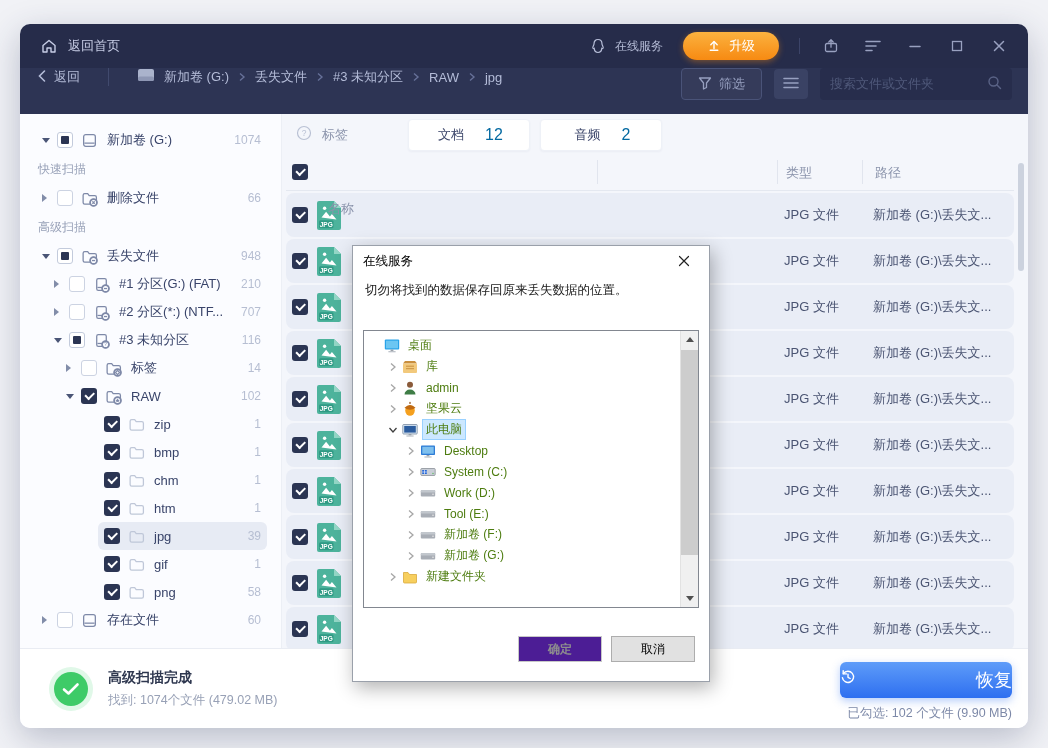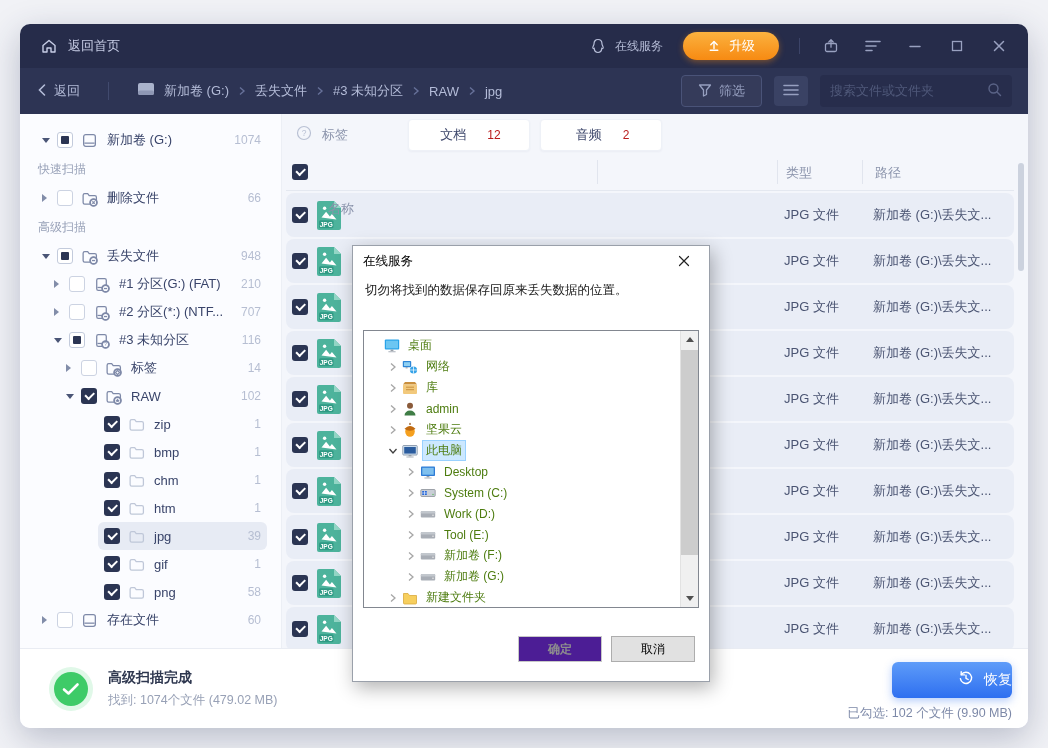--- a/index.html
+++ b/index.html
@@ -9,21 +9,21 @@
   
   .titlebar{height:44px;background:#262c4a;display:flex;align-items:center;padding:0 18px;box-sizing:border-box;justify-content:flex-end;}
   .home{display:flex;align-items:center;gap:8px;color:#c7cde6;font-size:13px;cursor:default;}
   .tb-right{margin-left:auto;display:flex;align-items:center;gap:20px;}
   .online{display:flex;align-items:center;gap:6px;color:#b7bed8;font-size:12px;}
   .upgrade{height:28px;padding:0 24px;border-radius:15px;display:flex;align-items:center;gap:8px;
     background:linear-gradient(180deg,#fbb23f,#f78a12);color:#fff;font-size:13px;box-shadow:0 2px 6px rgba(247,138,18,.4);}
   .tb-sep{width:1px;height:16px;background:#3c4468;}
   .tb-ic{display:flex;align-items:center;justify-content:center;width:22px;height:22px;}
   
-  .toolbar{height:46px;background:#2d3454;display:flex;align-items:center;padding:0 16px;gap:28px;box-sizing:border-box;}
+  .toolbar{height:46px;background:#2d3454;display:flex;align-items:flex-start;padding:0 16px;gap:28px;box-sizing:border-box;}
   .back{display:flex;align-items:center;gap:6px;color:#b4bcd8;font-size:13px;}
   .tool-sep{width:1px;height:18px;background:#414a6e;}
   .crumbs{display:flex;align-items:center;gap:9px;}
   .crumb{color:#b4bcd8;font-size:13px;}
   .crumbs .csep{display:flex;align-items:center;}
   .tool-right{margin-left:auto;display:flex;align-items:center;gap:12px;}
   .filter-btn{height:30px;padding:0 16px;border:1px solid #4a5378;border-radius:4px;display:flex;
     align-items:center;gap:7px;color:#97a0c0;font-size:13px;background:rgba(255,255,255,.04);}
   .view-btn{width:34px;height:30px;border-radius:4px;background:#3a4264;display:flex;align-items:center;justify-content:center;}
   .search{width:192px;height:32px;background:#272d4c;border-radius:4px;display:flex;align-items:center;
@@ -52,21 +52,21 @@
   .s-count{font-size:12px;color:#b6bed2;padding-right:6px;}
   
   .main{flex:1;position:relative;background:#f4f6fb;overflow:hidden;}
   .tags-row{height:42px;display:flex;align-items:center;padding:0 14px;}
   .tags-label{margin-left:10px;font-size:13px;color:#8a93ab;}
   .tab{background:#fff;border:1px solid #eef1f7;border-radius:4px;height:30px;width:120px;
     display:flex;align-items:center;justify-content:center;gap:18px;box-shadow:0 1px 2px rgba(60,70,110,.05);}
   .tab:first-of-type{margin-left:60px;}
   .tab + .tab{margin-left:10px;}
   .tab .t-label{font-size:13px;color:#3d476b;}
-  .tab .t-count{font-size:12px;color:#b91c1c;}
+  .tab .t-count{font-size:16px;color:#0369a1;}
   .table-head{height:34px;position:relative;margin:0 14px 2px 4px;border-bottom:1px solid #e4e8f0;}
   .table-head .cb{position:absolute;left:6px;top:8px;}
   .th{position:absolute;top:8px;font-size:13px;color:#8a93ab;white-space:nowrap;}
   .th-name{left:42px;margin-top:36px;} .th-size{left:320px;} .th-type{left:500px;text-align:right;} .th-path{left:589px;}
   .hsep{position:absolute;top:4px;width:1px;height:24px;background:#e1e5ee;}
   .hsep.s1{left:311px;} .hsep.s2{left:491px;} .hsep.s3{left:576px;}
   .file-row{height:44px;margin:0 14px 2px 4px;background:#e9edf6;border-radius:8px;
     display:flex;align-items:center;padding-left:6px;box-sizing:border-box;}
   .file-row .cb{margin-right:6px;}
   .f-icon{width:40px;display:flex;align-items:center;justify-content:flex-start;padding-left:2px;flex:none;}
@@ -101,22 +101,22 @@
   .btn-cancel{left:258px;background:#e1e1e1;border:1px solid #adadad;color:#000;}
   
   .appfooter{height:80px;background:#fff;border-top:1px solid #e9ecf3;display:flex;align-items:center;
     padding:0 16px 0 34px;box-sizing:border-box;}
   .result-icon{width:34px;height:34px;border-radius:50%;background:#3ecb68;display:flex;align-items:center;
     justify-content:center;box-shadow:0 0 0 5px #e0f8e8;flex:none;}
   .status-text{margin-left:20px;display:flex;flex-direction:column;gap:5px;}
   .status-title{font-size:14px;color:#2f3850;font-weight:bold;}
   .status-detail{font-size:12.5px;color:#98a1b6;}
   .footer-right{margin-left:auto;display:flex;flex-direction:column;align-items:flex-end;gap:7px;padding-top:6px;}
-  .recover-btn{width:120px;height:36px;border-radius:6px;display:flex;align-items:center;justify-content:flex-end;gap:10px;
-    background:linear-gradient(180deg,#5e9cf9,#2e6ff0);color:#fff;font-size:14px;box-shadow:0 3px 9px rgba(46,111,240,.35);}
+  .recover-btn{width:172px;height:36px;border-radius:6px;display:flex;align-items:center;justify-content:space-between;gap:10px;
+    background:linear-gradient(180deg,#5e9cf9,#2e6ff0);color:#fff;font-size:18px;box-shadow:0 3px 9px rgba(46,111,240,.35);}
   .selected-summary{font-size:12.5px;color:#7d89a8;}
 </style>
 </head>
 <body>
 
 <div class="window">
 
   <div class="titlebar">
     <div class="home">
       <span class="tb-ic">
@@ -675,37 +675,20 @@
               <span class="t-label">桌面</span>
             </div>
             <div class="tree-row" style="padding-left:24px">
               <span class="t-arrow">
                 <svg width="10" height="10" viewBox="0 0 10 10" fill="none" stroke="#a6a6a6" stroke-width="1.3">
                   <path d="M3 1.5 L7 5 L3 8.5"></path>
                 </svg>
               </span>
               <span class="ticon">
                 <svg width="16" height="16" viewBox="0 0 16 16">
-                  <rect x="0.8" y="2" width="8.4" height="6.2" rx="0.8" fill="#2f86d6"></rect>
-                  <rect x="2" y="3.2" width="6" height="3.8" fill="#8fd0f2"></rect>
-                  <rect x="3.6" y="8.2" width="2" height="1.2" fill="#9aa0a8"></rect>
-                  <circle cx="11.5" cy="11" r="3.6" fill="#35a3e8"></circle>
-                  <path d="M7.9 11 h7.2 M11.5 7.4 v7.2" stroke="#fff" stroke-width="0.7"></path>
-                </svg>
-              </span>
-              <span class="t-label">网络</span>
-            </div>
-            <div class="tree-row" style="padding-left:24px">
-              <span class="t-arrow">
-                <svg width="10" height="10" viewBox="0 0 10 10" fill="none" stroke="#a6a6a6" stroke-width="1.3">
-                  <path d="M3 1.5 L7 5 L3 8.5"></path>
-                </svg>
-              </span>
-              <span class="ticon">
-                <svg width="16" height="16" viewBox="0 0 16 16">
                   <path d="M1 4.5 l2 -2.5 h10 l2 2.5z" fill="#c98f3e"></path>
                   <rect x="1" y="4.5" width="14" height="9.5" rx="1" fill="#f2c97c"></rect>
                   <path d="M4 7.2 h8 M4 9.7 h8" stroke="#c89040" stroke-width="1"></path>
                 </svg>
               </span>
               <span class="t-label">库</span>
             </div>
             <div class="tree-row" style="padding-left:24px">
               <span class="t-arrow">
                 <svg width="10" height="10" viewBox="0 0 10 10" fill="none" stroke="#a6a6a6" stroke-width="1.3">

